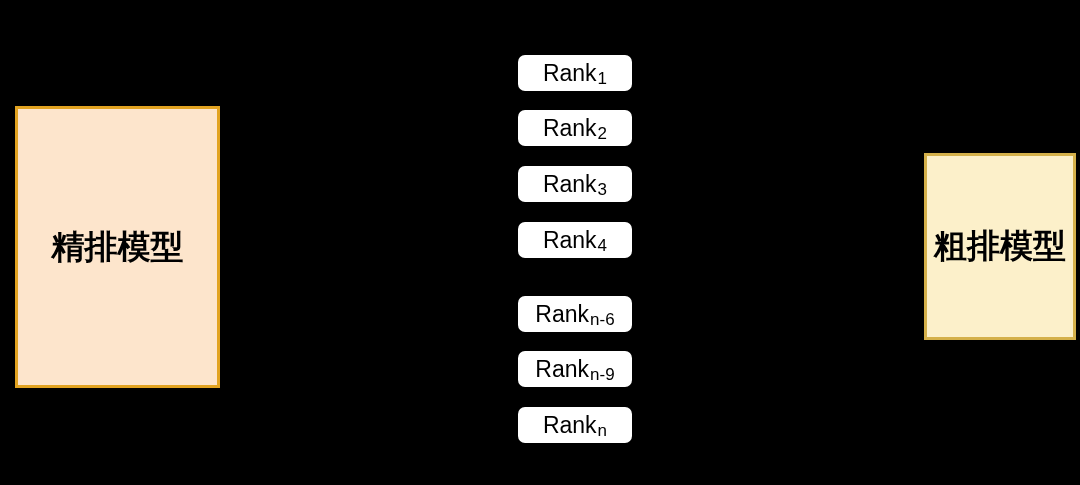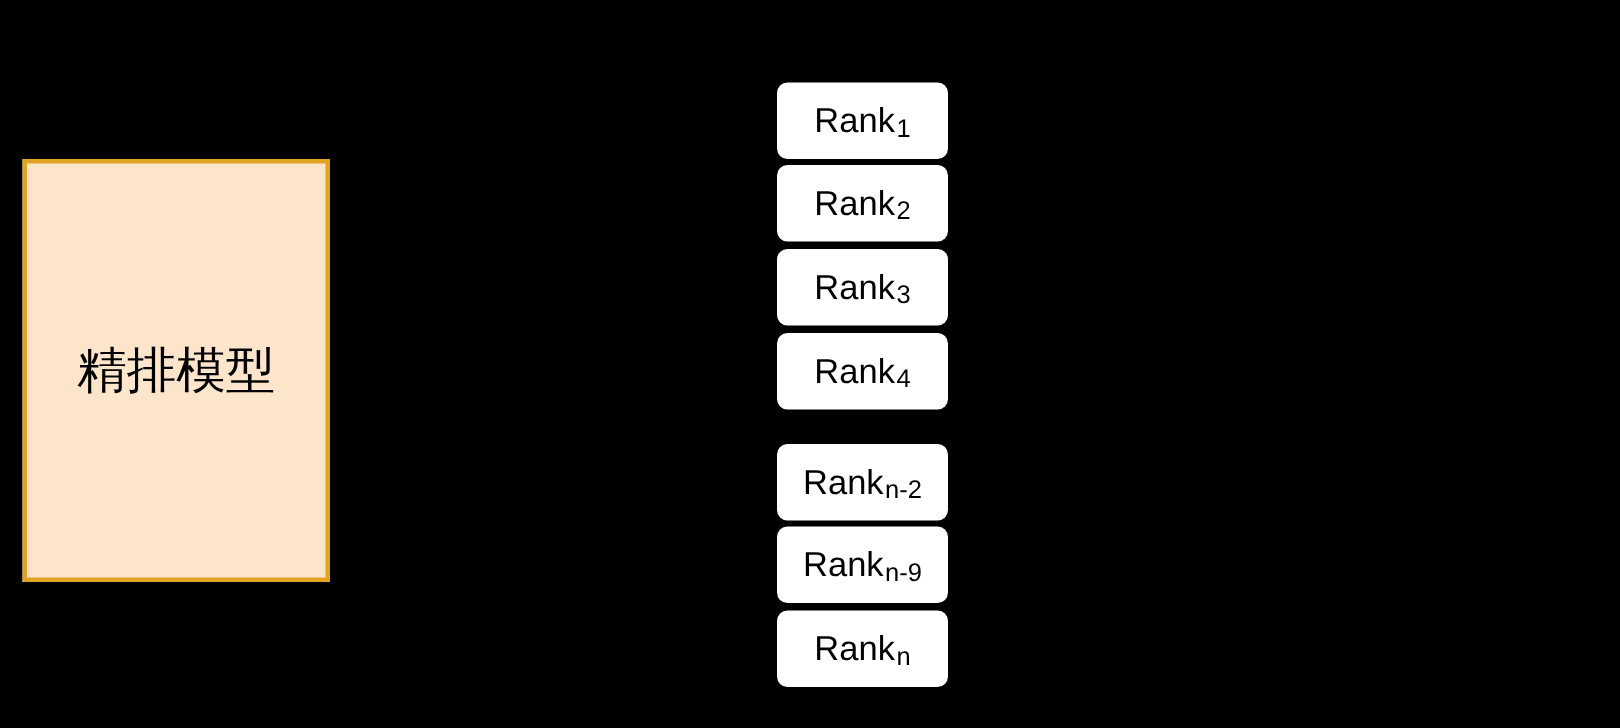--- a/index.html
+++ b/index.html
@@ -17,21 +17,21 @@
   .canvas {
     position: absolute;
     inset: 0;
   }
   .model-box {
     position: absolute;
     box-sizing: border-box;
     display: flex;
     align-items: center;
     justify-content: center;
-    font-weight: 400;
+    font-weight: 700;
     color: var(--text, #000000);
     letter-spacing: 0px;
   }
   .model-box-left {
     left: 15px;
     top: 106px;
     width: 205px;
     height: 282px;
     background: var(--left-box-fill, #FDE5CC);
     border: 3px solid var(--left-box-border, #E2A321);
@@ -43,21 +43,21 @@
     width: 152px;
     height: 187px;
     background: var(--right-box-fill, #FCF0CA);
     border: 3px solid var(--right-box-border, #D4B04A);
     font-size: 33px;
   }
   .rank-box {
     position: absolute;
     left: 518px;
     width: 114px;
-    height: 51px;
+    height: 36px;
     box-sizing: border-box;
     background: var(--rank-box-fill, #FFFFFF);
     border-radius: 7px;
     display: flex;
     align-items: center;
     justify-content: center;
     color: var(--text, #000000);
     font-size: 23px;
     line-height: 1;
   }
@@ -88,25 +88,28 @@
   <div class="rank-box" style="top:166px">
     <span>Rank</span>
       <span class="rank-sub">3</span>
   </div>
   <div class="rank-box" style="top:222px">
     <span>Rank</span>
       <span class="rank-sub">4</span>
   </div>
   <div class="rank-box" style="top:296px">
     <span>Rank</span>
-      <span class="rank-sub">n-2</span>
+      <span class="rank-sub">n-6</span>
   </div>
   <div class="rank-box" style="top:351px">
     <span>Rank</span>
       <span class="rank-sub">n-9</span>
   </div>
   <div class="rank-box" style="top:407px">
     <span>Rank</span>
       <span class="rank-sub">n</span>
   </div>
 
+  <div class="model-box model-box-right">
+    <span>粗排模型</span>
+  </div>
 
 </div>
 
 </body></html>

